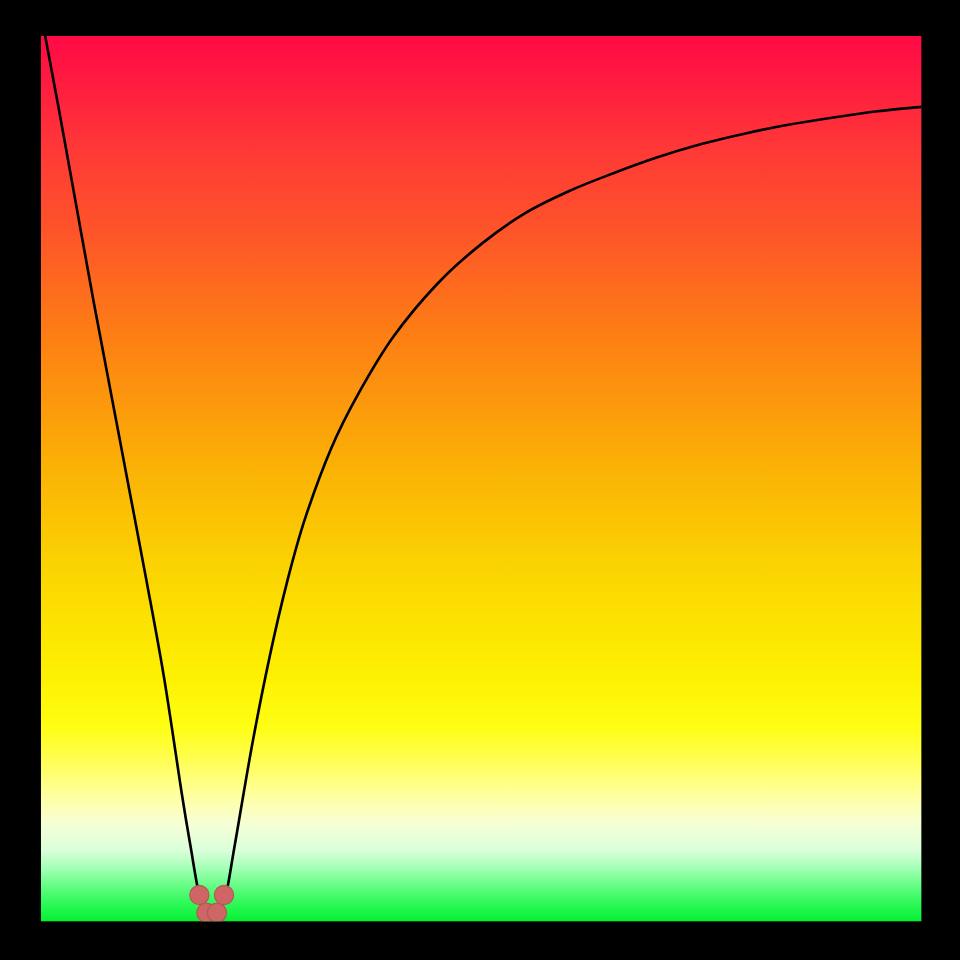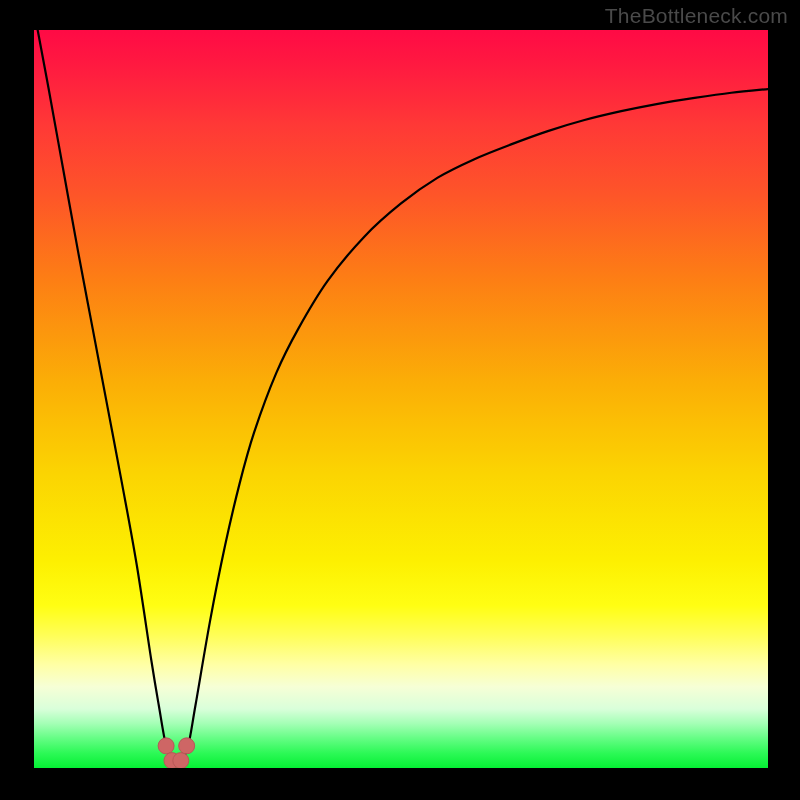--- a/index.html
+++ b/index.html
@@ -67,21 +67,20 @@
     left: 0;
     top: 0;
     width: 734px;
     height: 738px;
   }
 </style>
 </head>
 <body>
 
 <div class="frame">
-  <div class="watermark">TheBottleneck.com</div>
   <div class="plot">
     <div class="gradient"></div>
     <svg class="curves" viewBox="0 0 734 738" preserveAspectRatio="none">
       <path id="curve-path" fill="none" stroke="#000000" stroke-width="2.2" stroke-linecap="round" stroke-linejoin="round" d="M 3.67 0.00 C 5.50 9.84, 10.40 35.67, 14.68 59.04 C 18.96 82.41, 24.47 113.16, 29.36 140.22 C 34.25 167.28, 39.15 194.95, 44.04 221.40 C 48.93 247.84, 53.83 273.06, 58.72 298.89 C 63.61 324.72, 68.51 350.55, 73.40 376.38 C 78.29 402.21, 83.19 427.43, 88.08 453.87 C 92.97 480.31, 97.87 505.53, 102.76 535.05 C 107.65 564.57, 113.77 607.62, 117.44 630.99 C 121.11 654.36, 122.33 661.13, 124.78 675.27 C 127.23 689.41, 129.67 706.63, 132.12 715.86 C 134.57 725.09, 137.01 728.16, 139.46 730.62 C 141.91 733.08, 144.35 733.08, 146.80 730.62 C 149.25 728.16, 151.69 725.09, 154.14 715.86 C 156.59 706.63, 157.81 696.18, 161.48 675.27 C 165.15 654.36, 171.27 616.85, 176.16 590.40 C 181.05 563.95, 185.95 539.36, 190.84 516.60 C 195.73 493.85, 200.63 472.94, 205.52 453.87 C 210.41 434.81, 214.08 420.66, 220.20 402.21 C 226.32 383.76, 234.88 360.39, 242.22 343.17 C 249.56 325.95, 255.68 314.27, 264.24 298.89 C 272.80 283.52, 282.59 266.29, 293.60 250.92 C 304.61 235.54, 318.07 219.55, 330.30 206.64 C 342.53 193.72, 354.77 183.27, 367.00 173.43 C 379.23 163.59, 391.47 154.98, 403.70 147.60 C 415.93 140.22, 428.17 134.68, 440.40 129.15 C 452.63 123.61, 464.87 119.06, 477.10 114.39 C 489.33 109.72, 501.57 105.17, 513.80 101.11 C 526.03 97.05, 538.27 93.36, 550.50 90.04 C 562.73 86.71, 574.97 83.89, 587.20 81.18 C 599.43 78.47, 611.67 76.01, 623.90 73.80 C 636.13 71.59, 648.37 69.74, 660.60 67.90 C 672.83 66.05, 685.07 64.21, 697.30 62.73 C 709.53 61.25, 727.88 59.65, 734.00 59.04"></path>
       <g id="marker-group">
           <circle cx="132.12" cy="715.86" r="8" fill="#ce6665" stroke="#b85757" stroke-width="1"></circle>
           <circle cx="137.99" cy="730.62" r="8" fill="#ce6665" stroke="#b85757" stroke-width="1"></circle>
           <circle cx="146.80" cy="730.62" r="8" fill="#ce6665" stroke="#b85757" stroke-width="1"></circle>
           <circle cx="152.67" cy="715.86" r="8" fill="#ce6665" stroke="#b85757" stroke-width="1"></circle>
         </g>

